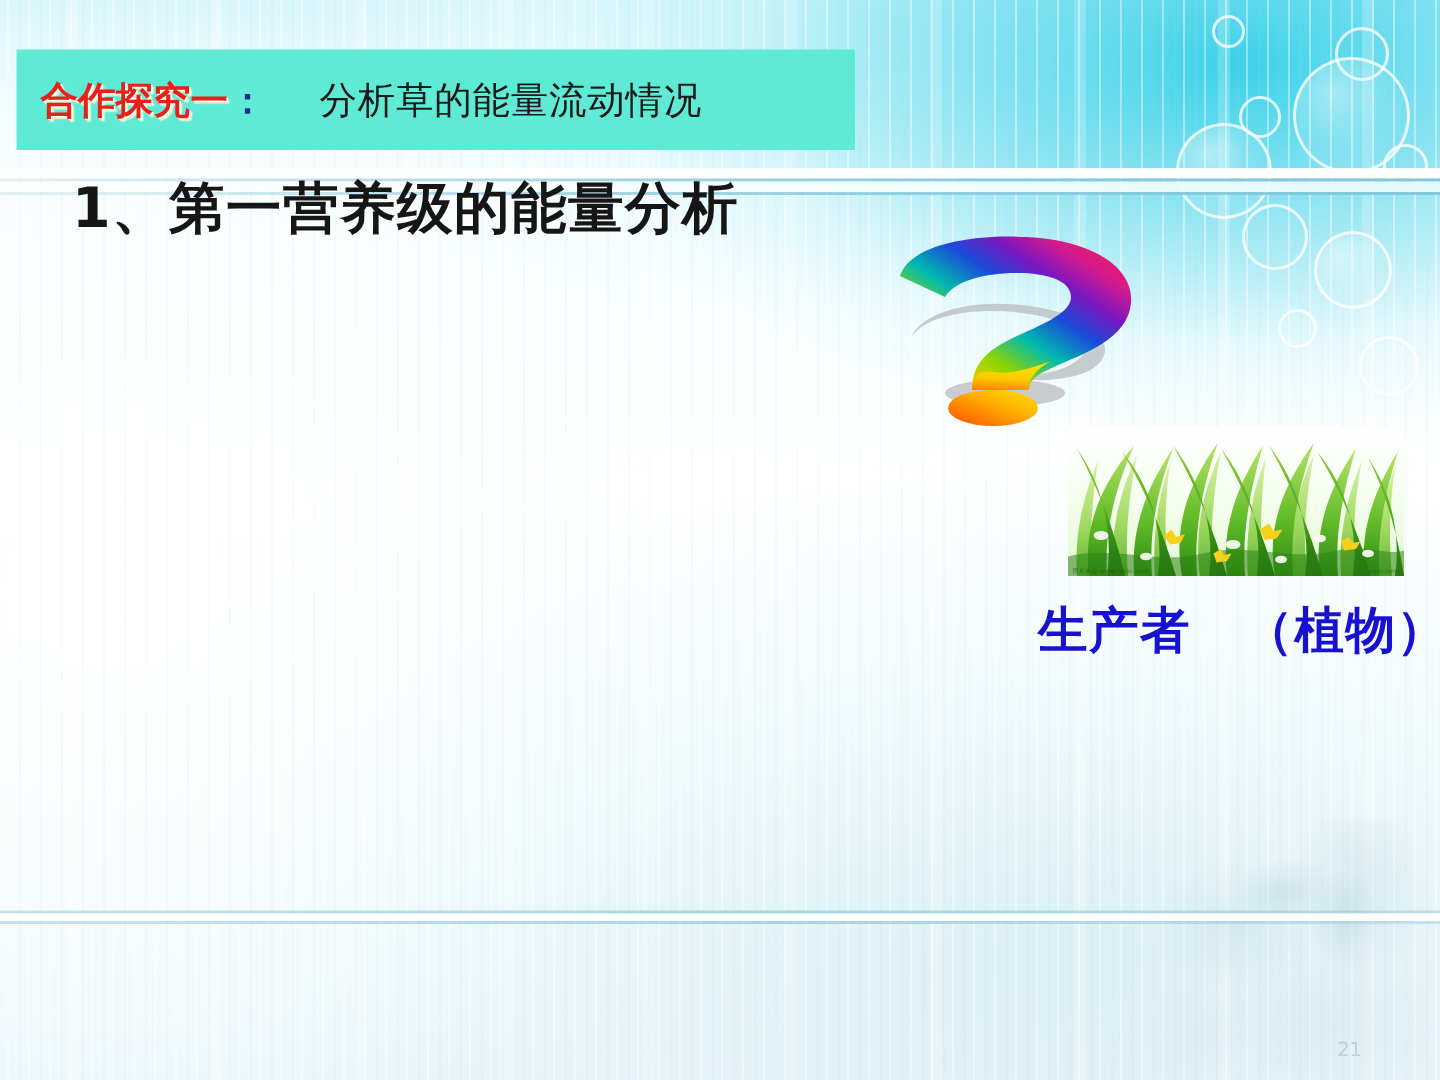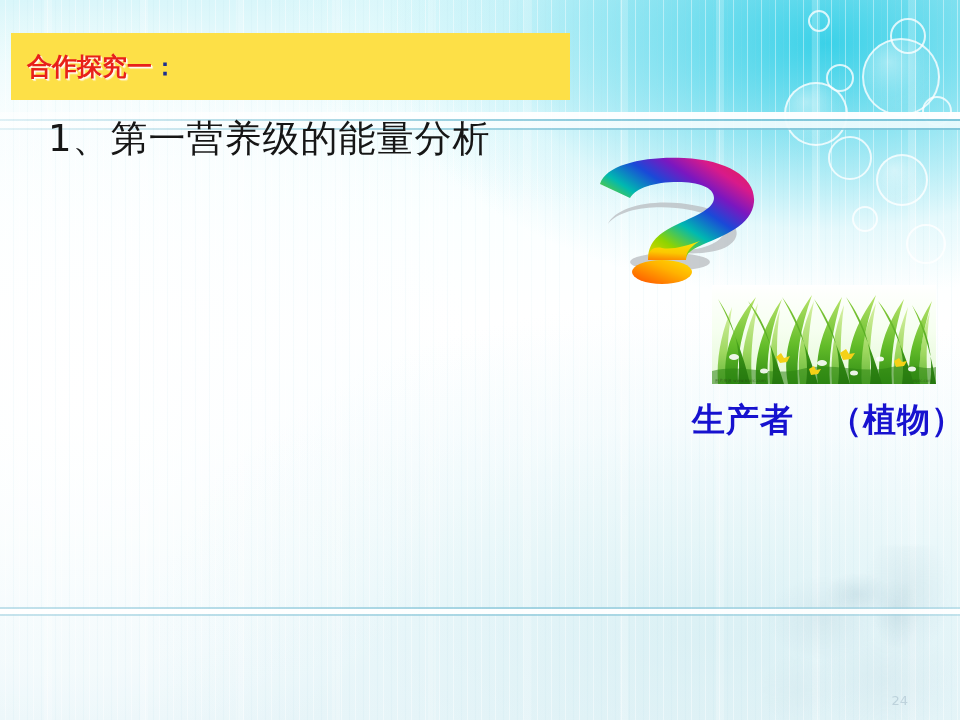--- a/index.html
+++ b/index.html
@@ -177,21 +177,21 @@
       rgba(150,203,220,0.50) 0%, rgba(140,200,218,0.70) 55%, rgba(150,203,220,0.45) 100%);
   }
 
   
   .banner {
     position: absolute;
     left: 11px;
     top: 33px;
     width: 559px;
     height: 67px;
-    background: #fde047;
+    background: #5eead4;
     display: flex;
     align-items: center;
     z-index: 6;
   }
   .banner-label {
     font-family: "DejaVu Sans", "Liberation Sans", sans-serif;
     font-weight: bold;
     font-size: 25px;
     color: #e8201a;
     letter-spacing: 0px;
@@ -219,20 +219,21 @@
   .subtitle {
     position: absolute;
     left: 48px;
     top: 114px;
     font-family: "DejaVu Sans", "Liberation Sans", sans-serif;
     font-size: 37px;
     color: #161616;
     letter-spacing: 1px;
     z-index: 6;
     white-space: nowrap;
+    font-weight: bold;
   }
 
   
   .question {
     position: absolute;
     left: 44px;
     top: 281px;
     width: 640px;
     z-index: 6;
     font-family: "DejaVu Serif", "Liberation Serif", serif;
@@ -350,20 +351,21 @@
 
   <div class="divider-bottom">
     <div class="b-line1"></div>
     <div class="b-mid"></div>
     <div class="b-line2"></div>
   </div>
 
   <div class="banner">
     <span class="banner-label">合作探究一</span>
     <span class="banner-colon">：</span>
+    <span class="banner-sub">分析草的能量流动情况</span>
   </div>
 
   <div class="subtitle">1、第一营养级的能量分析</div>
 
   <div class="qmark">
     <svg width="190" height="130" viewBox="0 0 190 130" xmlns="http://www.w3.org/2000/svg">
       <defs>
         <linearGradient id="rainbow" x1="0" y1="1" x2="1" y2="0">
           <stop offset="0%" stop-color="#ff8a00"></stop>
           <stop offset="14%" stop-color="#ffd400"></stop>
@@ -489,15 +491,15 @@
         <ellipse cx="168" cy="74" rx="4" ry="2.5"></ellipse>
         <ellipse cx="200" cy="84" rx="4" ry="2.5"></ellipse>
       </g>
     </svg>
     <div class="grass-credit">图片来源 www.nipic.com</div>
     <div class="grass-credit2">nipic.com</div>
   </div>
 
   <div class="grass-caption"><span>生产者</span><span class="paren">（植物）</span></div>
 
-  <div class="pagenum">24</div>
+  <div class="pagenum">21</div>
 
 </div>
 
 </body></html>

